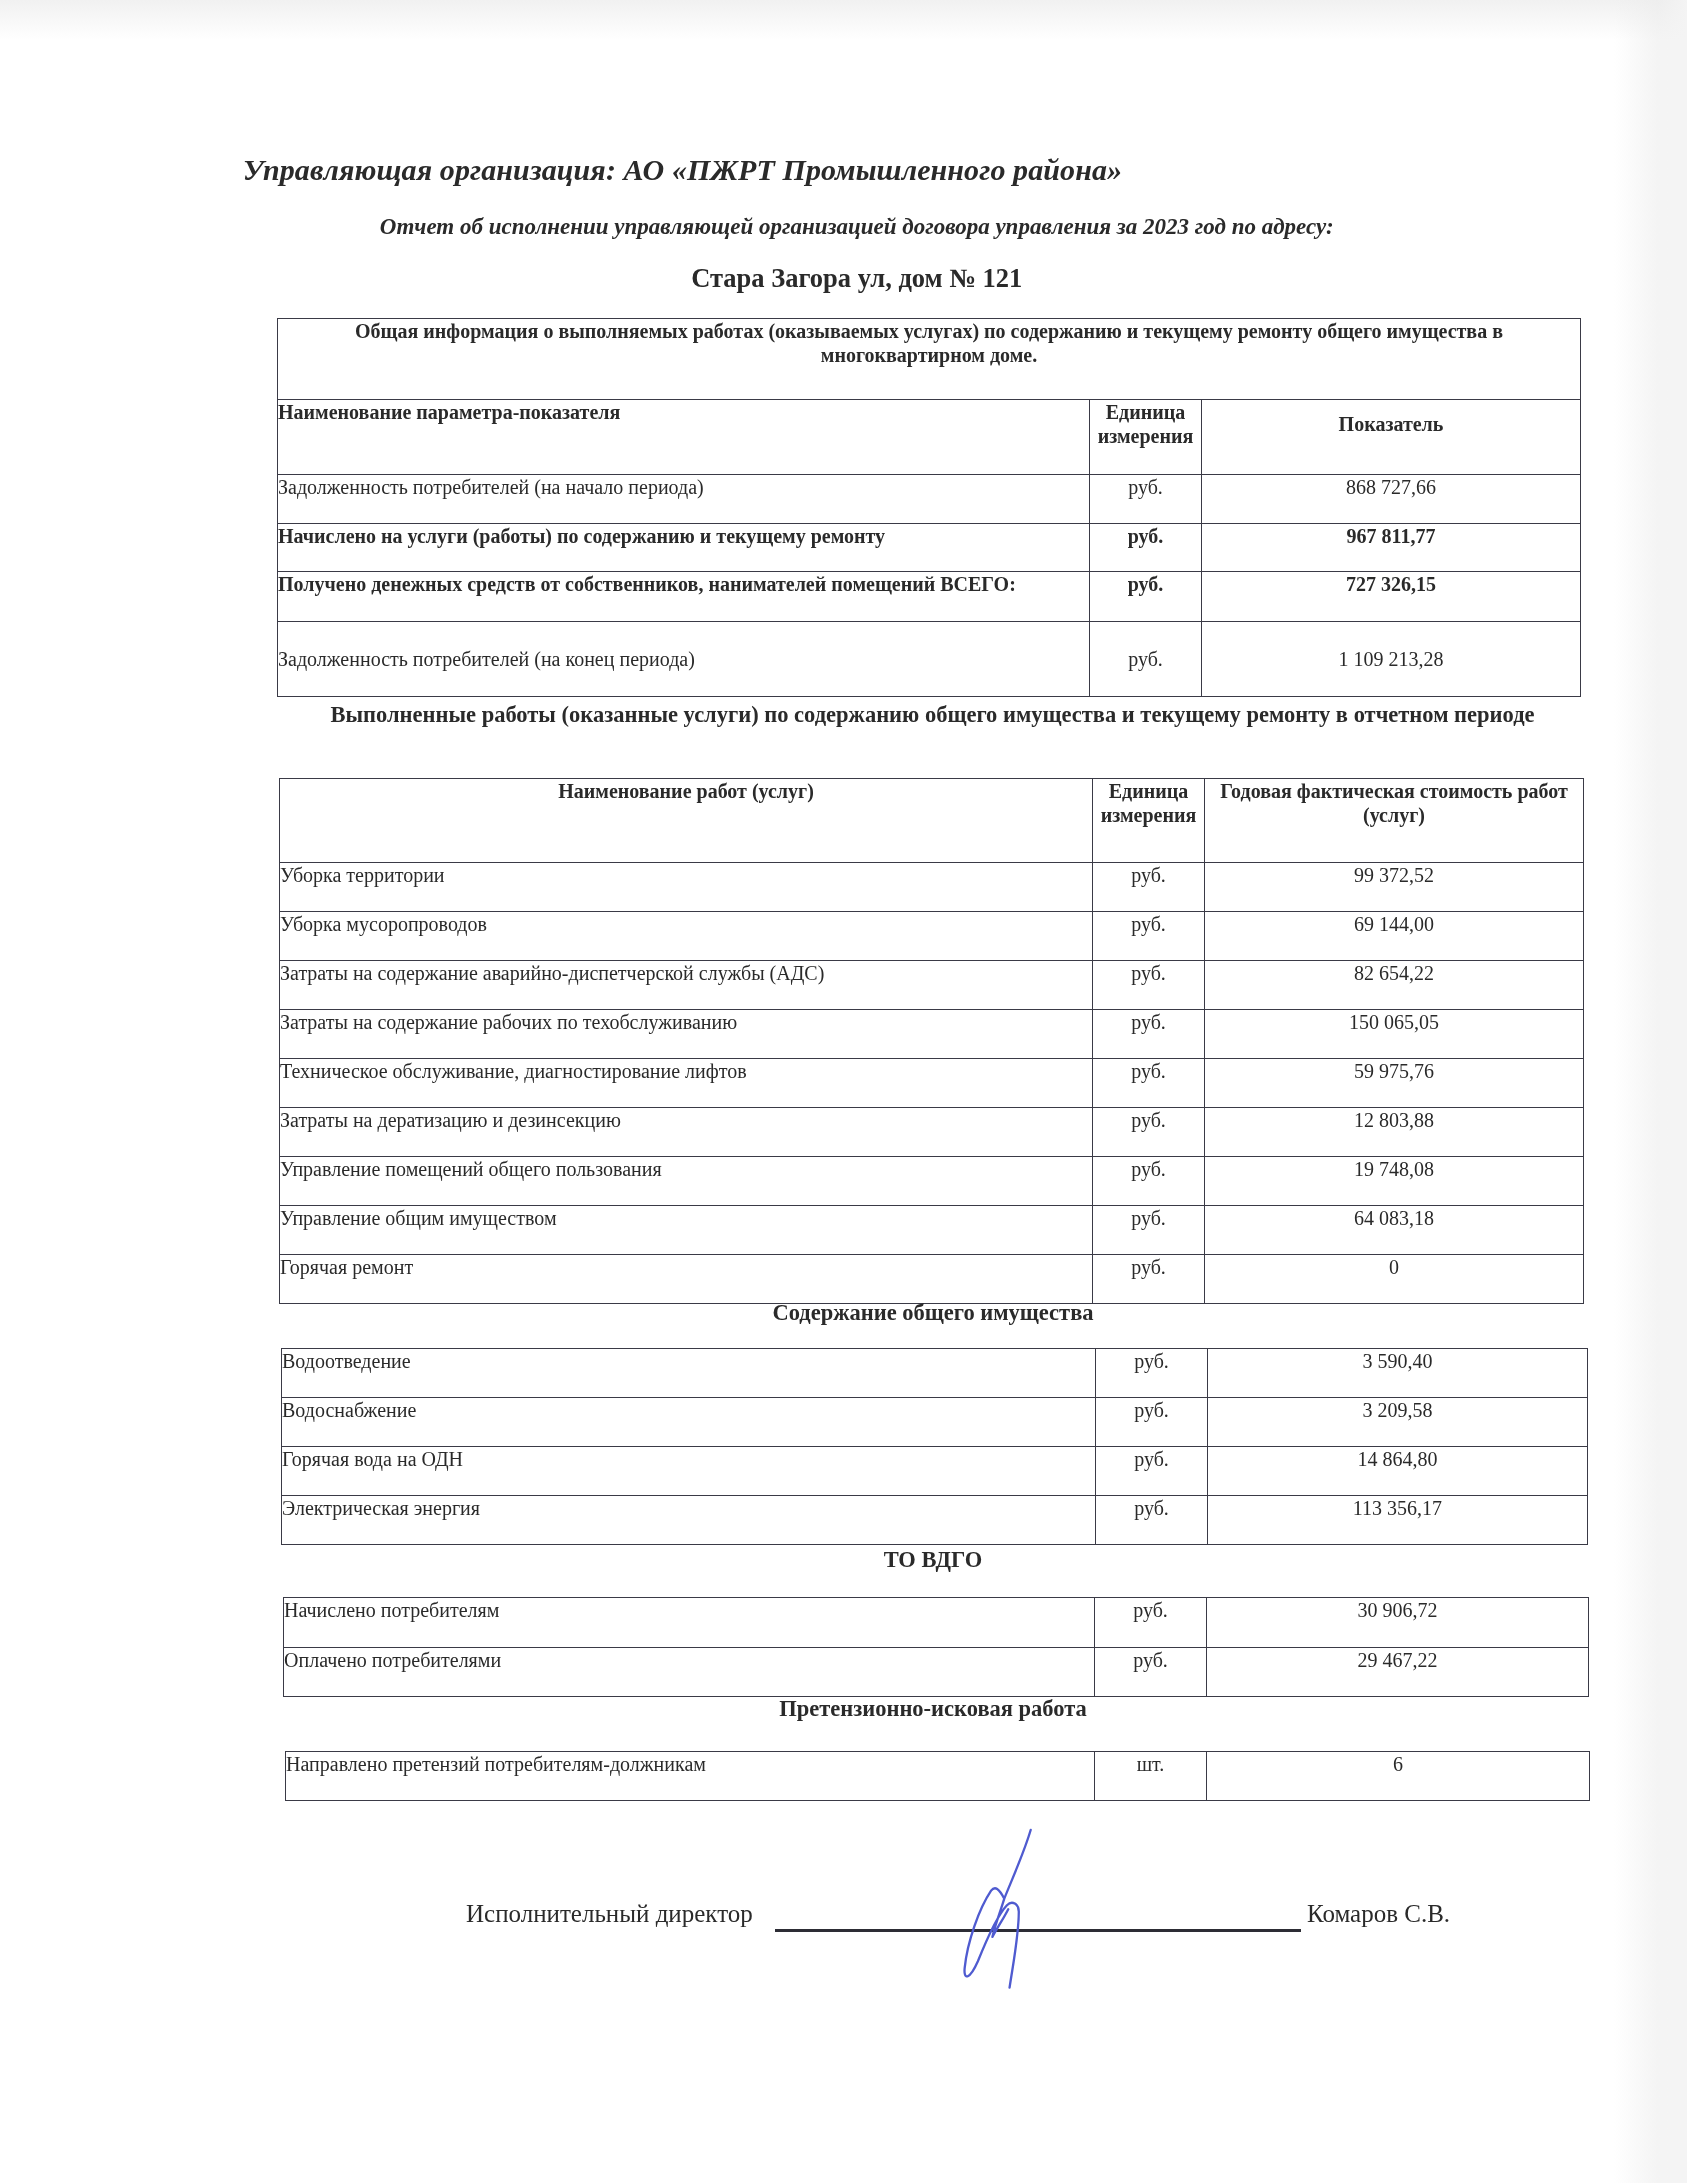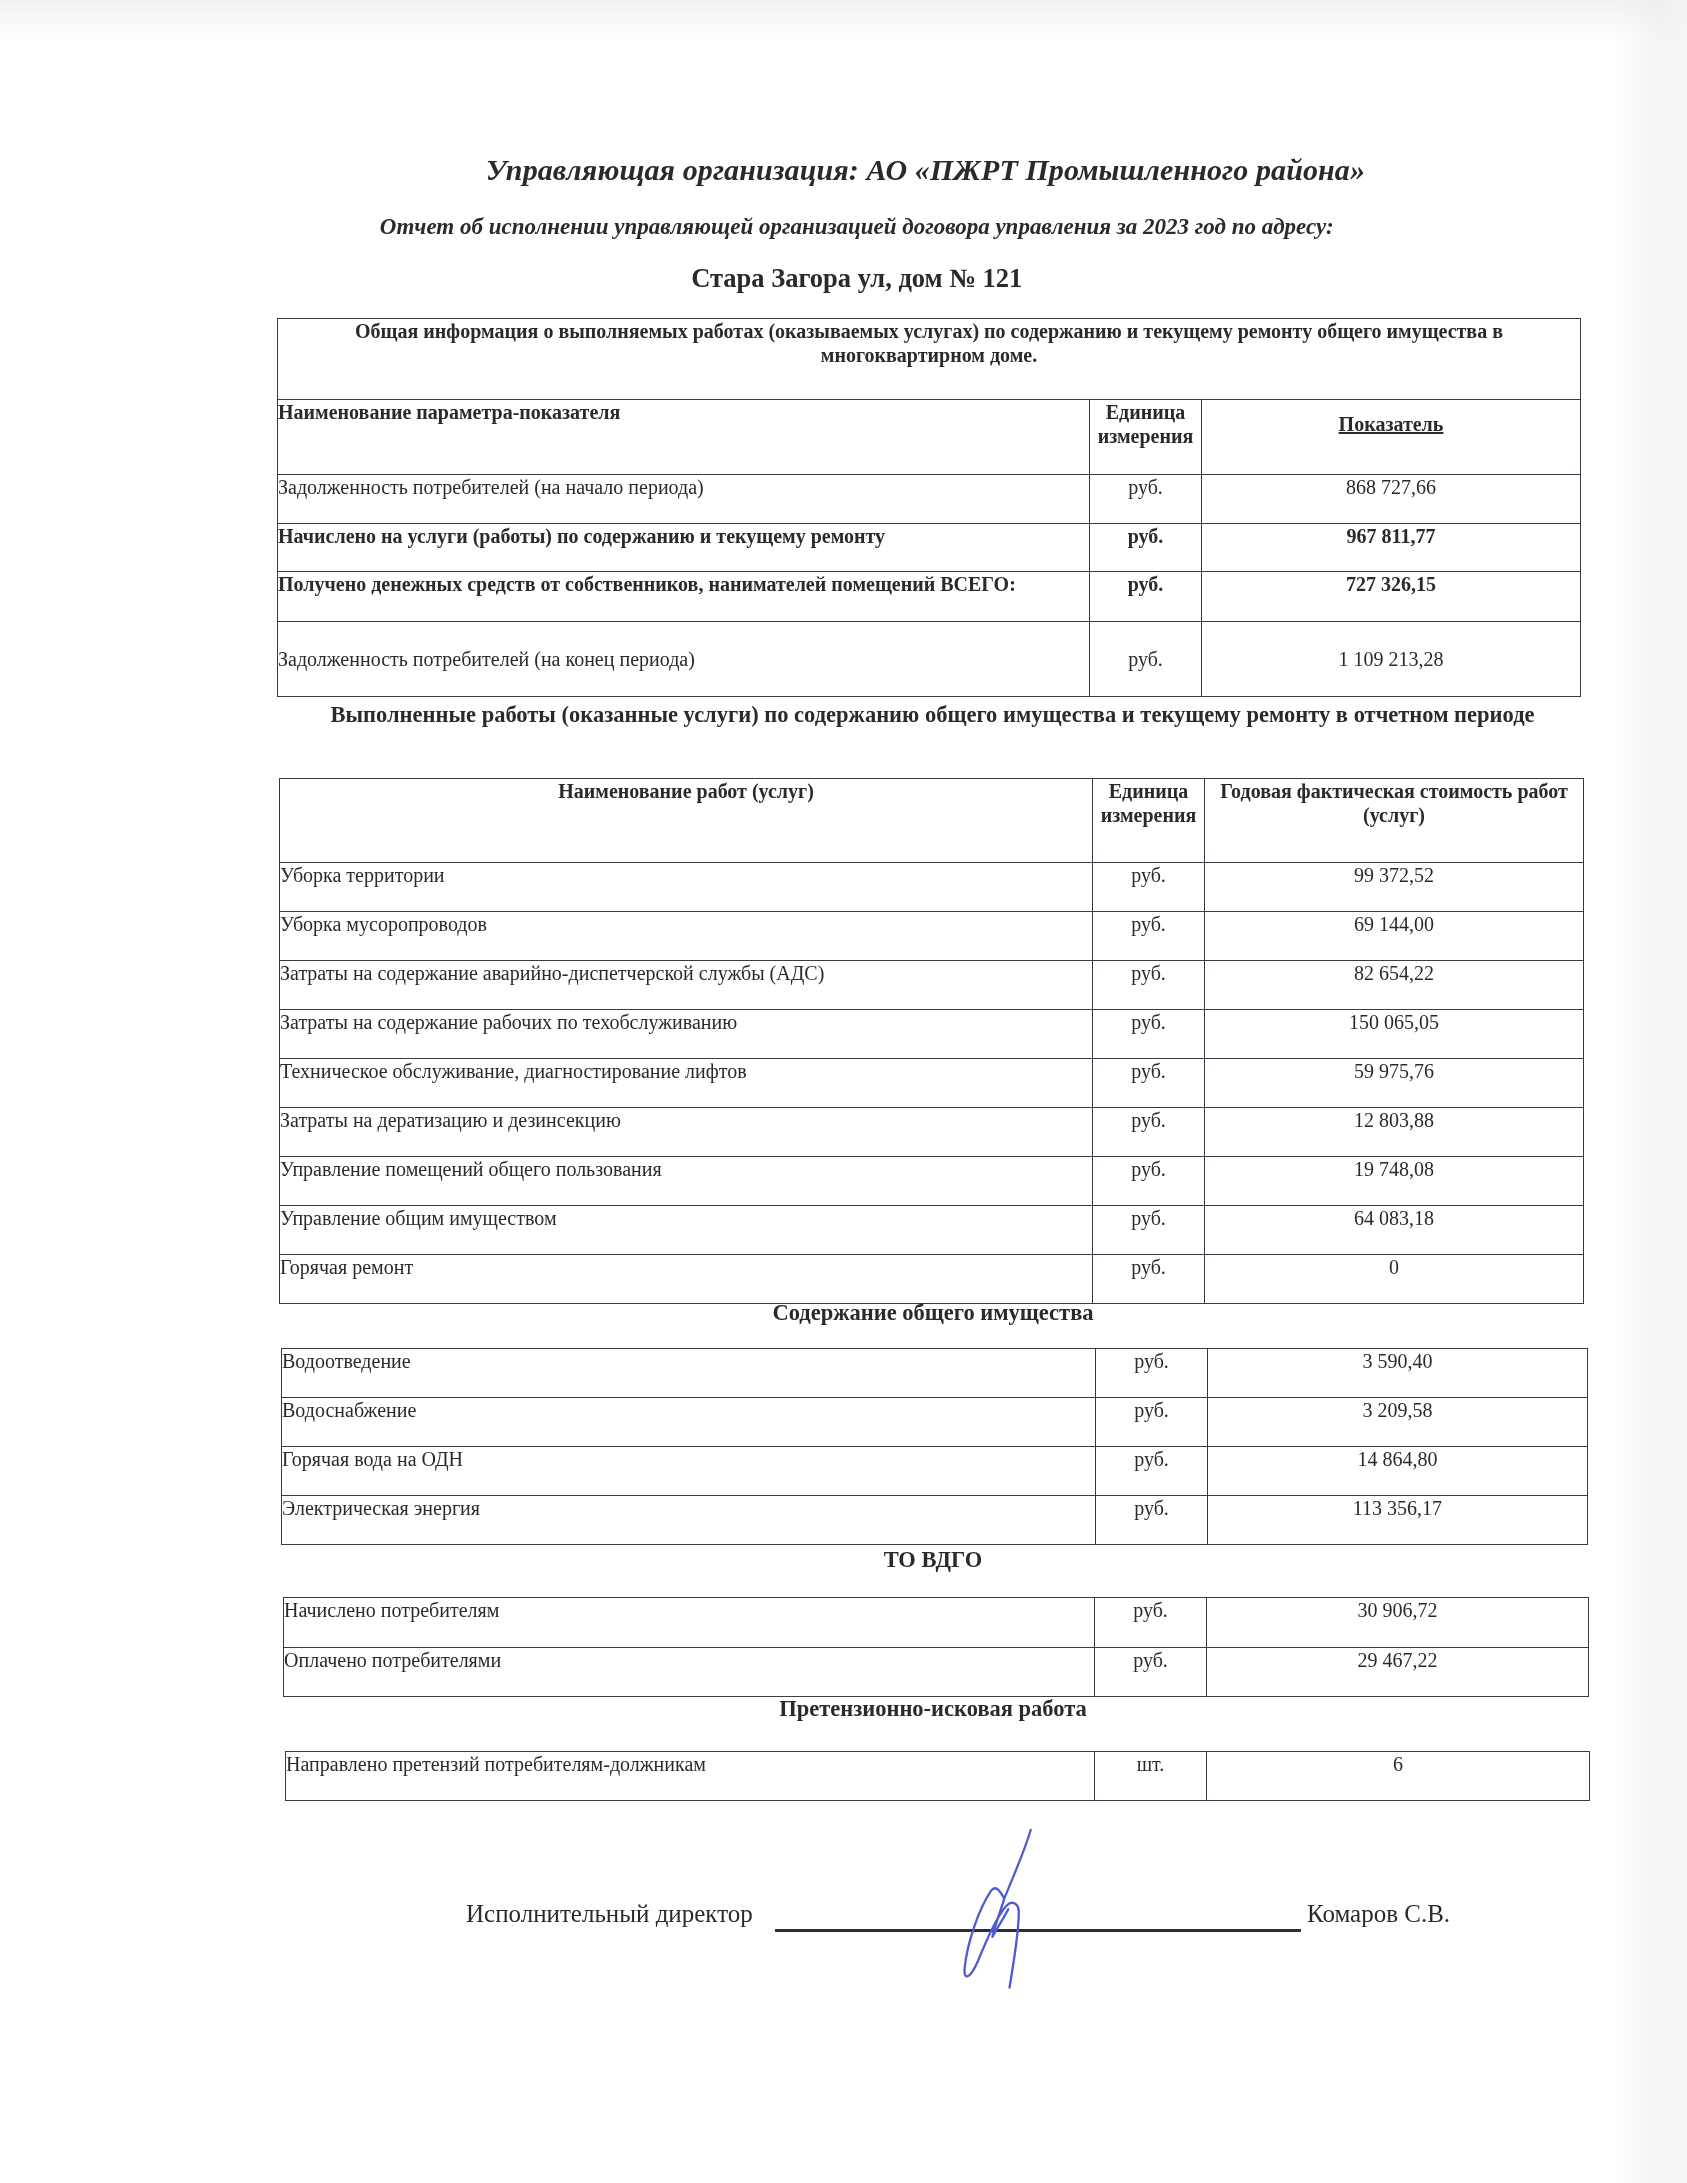--- a/index.html
+++ b/index.html
@@ -3,21 +3,21 @@
 <meta charset="utf-8">
 <style>
   html, body { margin:0; padding:0; }
   body { width:1687px; height:2183px; position:relative; background:#ffffff; overflow:hidden;
          font-family:"Liberation Serif", "DejaVu Serif", serif; color:#2a2a2a; }
   .edge-shade { position:absolute; right:0; top:0; width:73px; height:2183px;
          background:linear-gradient(to right, rgba(255,255,255,0), rgba(235,235,235,0.55) 60%, #f4f4f4); }
   .top-shade { position:absolute; left:0; top:0; width:1687px; height:40px;
          background:linear-gradient(to bottom, #f1f1f1, rgba(255,255,255,0)); }
   .abs { position:absolute; }
-  .title { left:0; width:1365px; text-align:right; top:153px; font-size:30px; font-weight:bold; font-style:italic; letter-spacing:0.1px; }
+  .title { left:0; width:1365px; text-align:center; top:153px; font-size:30px; font-weight:bold; font-style:italic; letter-spacing:0.1px; }
   .subtitle { left:0; width:1687px; text-align:center; top:214px; font-size:23px; font-weight:bold; font-style:italic; padding-left:26.5px; box-sizing:border-box; }
   .address { left:0; width:1687px; text-align:center; top:263px; font-size:26.5px; font-weight:bold; padding-left:26.5px; box-sizing:border-box; }
 
   table.doc { position:absolute; border-collapse:collapse; table-layout:fixed; }
   table.doc td { border:1.7px solid #3a3a46; padding:0; vertical-align:top; font-size:20px; line-height:24px; }
   td.name { padding:6.6px 0 0 9.3px; text-align:left; }
   td.unit { text-align:center; padding-top:6.6px; }
   td.val { text-align:center; padding-top:6.6px; padding-right:5.3px; }
   td.bold, .bold { font-weight:bold; }
   td.caption { text-align:center; font-weight:bold; font-size:22px; line-height:29px; padding:5.3px 13.2px 0 13.2px; }
@@ -48,21 +48,21 @@
       <col style="width:112px">
       <col style="width:379px">
     </colgroup>
   <tbody>
       <tr style="height:81px">
     <td colspan="3" class="caption">Общая информация о выполняемых работах (оказываемых услугах) по содержанию и текущему ремонту общего имущества в многоквартирном доме.</td>
   </tr>
   <tr style="height:75px">
     <td class="hdr hdr-left">Наименование параметра-показателя</td>
     <td class="hdr hdr-center">Единица измерения</td>
-    <td class="hdr hdr-center" style="vertical-align:top; padding-top:12px;text-decoration:underline;">Показатель</td>
+    <td class="hdr hdr-center" style="vertical-align:top; padding-top:12px;">Показатель</td>
   </tr>
   <tr style="height:49px">
     <td class="name">Задолженность потребителей (на начало периода)</td>
     <td class="unit">руб.</td>
     <td class="val">868 727,66</td>
   </tr>
   <tr style="height:48px">
     <td class="name bold">Начислено на услуги (работы) по содержанию и текущему ремонту</td>
     <td class="unit bold">руб.</td>
     <td class="val bold">967 811,77</td>

